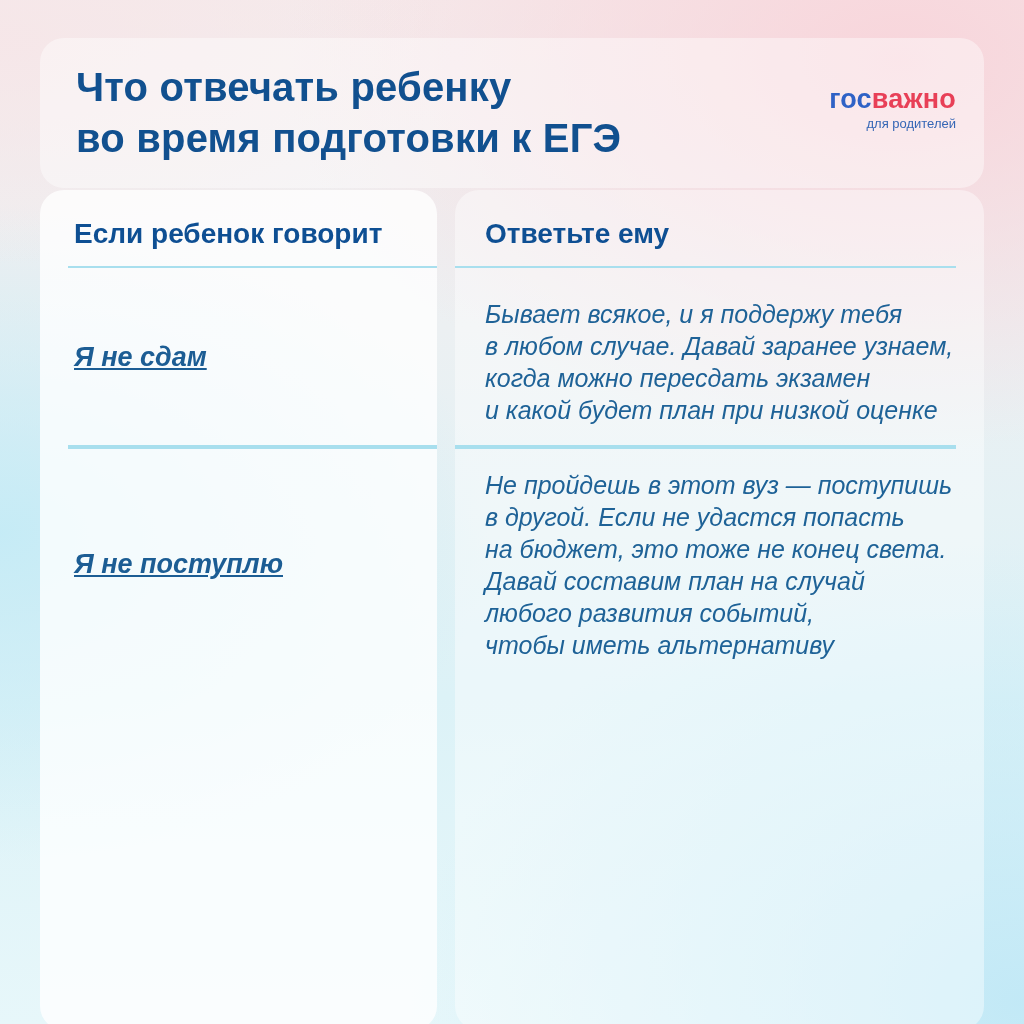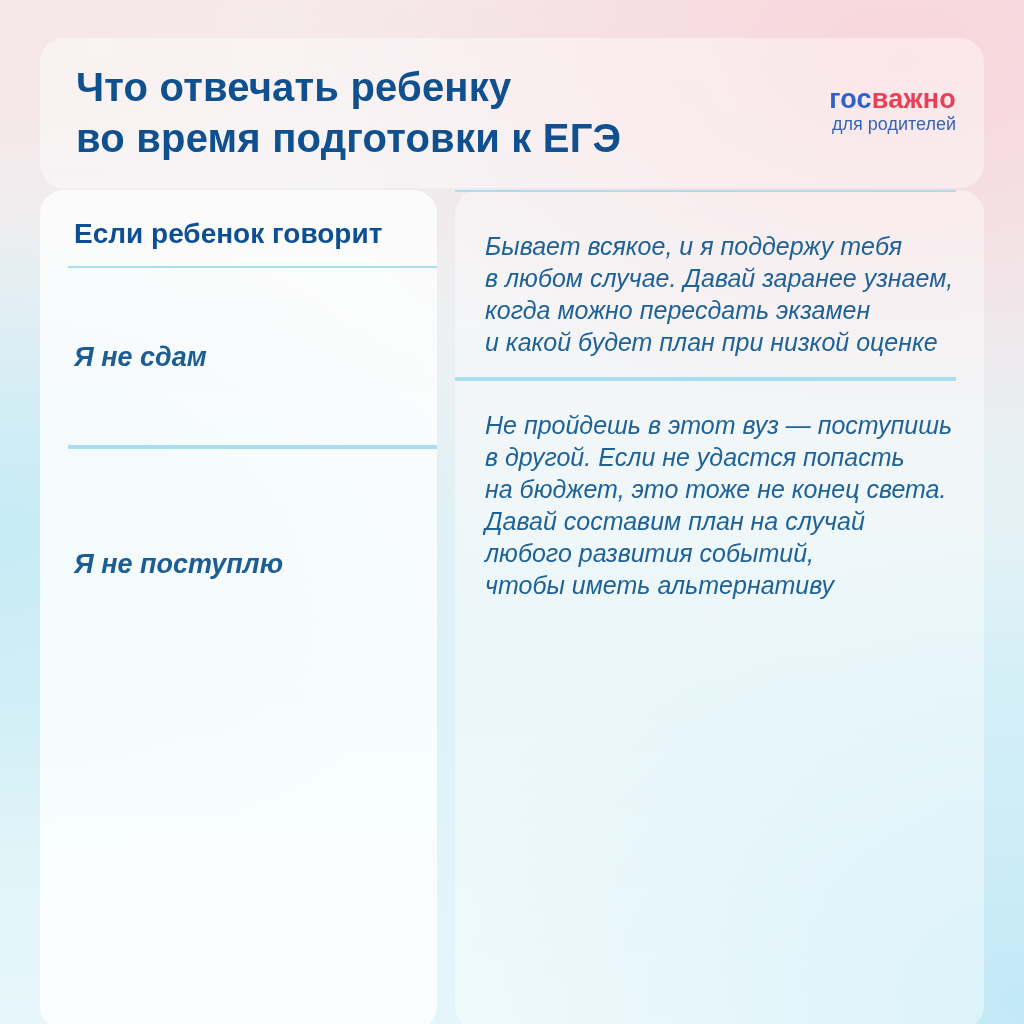--- a/index.html
+++ b/index.html
@@ -29,21 +29,21 @@
   }
   .brand{
     position:absolute;top:46px;right:28px;text-align:right;
   }
   .brand-word{
     font-size:27px;line-height:30px;font-weight:700;letter-spacing:0.2px;
   }
   .brand-word .gos{color:#2f62c6;margin-top:24px;}
   .brand-word .uslugi{color:#e84057;}
   .brand-tagline{
-    font-size:18px;line-height:20px;font-weight:400;color:#3566b5;
+    font-size:13px;line-height:20px;font-weight:400;color:#3566b5;
   }
 
   
   .card{
     position:absolute;top:190px;height:840px;border-radius:24px;
     display:flex;flex-direction:column;
   }
   .card-left{left:40px;width:397px;background:rgba(255,255,255,0.78);}
   .card-right{left:455px;width:529px;background:rgba(255,255,255,0.42);}
 
@@ -62,27 +62,27 @@
     display:flex;align-items:center;box-sizing:border-box;
     white-space:pre-line;font-style:italic;
   }
   .row-1{height:177px;flex:0 0 177px;}
   .row-2{height:237px;flex:0 0 237px;}
   .row-3{height:338px;flex:1 1 auto;align-items:flex-start;}
 
   .card-left .cell{
     font-size:27px;line-height:36px;font-weight:700;color:#1c5d94;
     padding:0 12px 0 34px;
+    text-decoration:underline;
   }
   .card-left .row-3{padding-top:97px;}
 
   .card-right .cell{
     font-size:25px;line-height:32px;font-weight:500;color:#1e6297;
     padding:10px 20px 0 30px;
-    margin-top:8px;
   }
   .card-right .row-3{padding-top:20px;}
 </style>
 </head>
 <body>
 
 <div class="canvas">
 
   <div class="title-card">
     <h1 class="page-title">Что отвечать ребенку
@@ -96,20 +96,21 @@
   <div class="card card-left">
     <div class="col-header">Если ребенок говорит</div>
     <div class="divider"></div>
     <div class="cell row-1">Я не сдам</div>
     <div class="divider"></div>
     <div class="divider"></div>
     <div class="cell row-3">Я не поступлю</div>
   </div>
 
   <div class="card card-right">
+    <div class="col-header">Ответьте ему</div>
     <div class="divider"></div>
     <div class="cell row-1">Бывает всякое, и я поддержу тебя
 в любом случае. Давай заранее узнаем,
 когда можно пересдать экзамен
 и какой будет план при низкой оценке</div>
     <div class="divider"></div>
     <div class="divider"></div>
     <div class="cell row-3">Не пройдешь в этот вуз — поступишь
 в другой. Если не удастся попасть
 на бюджет, это тоже не конец света.

